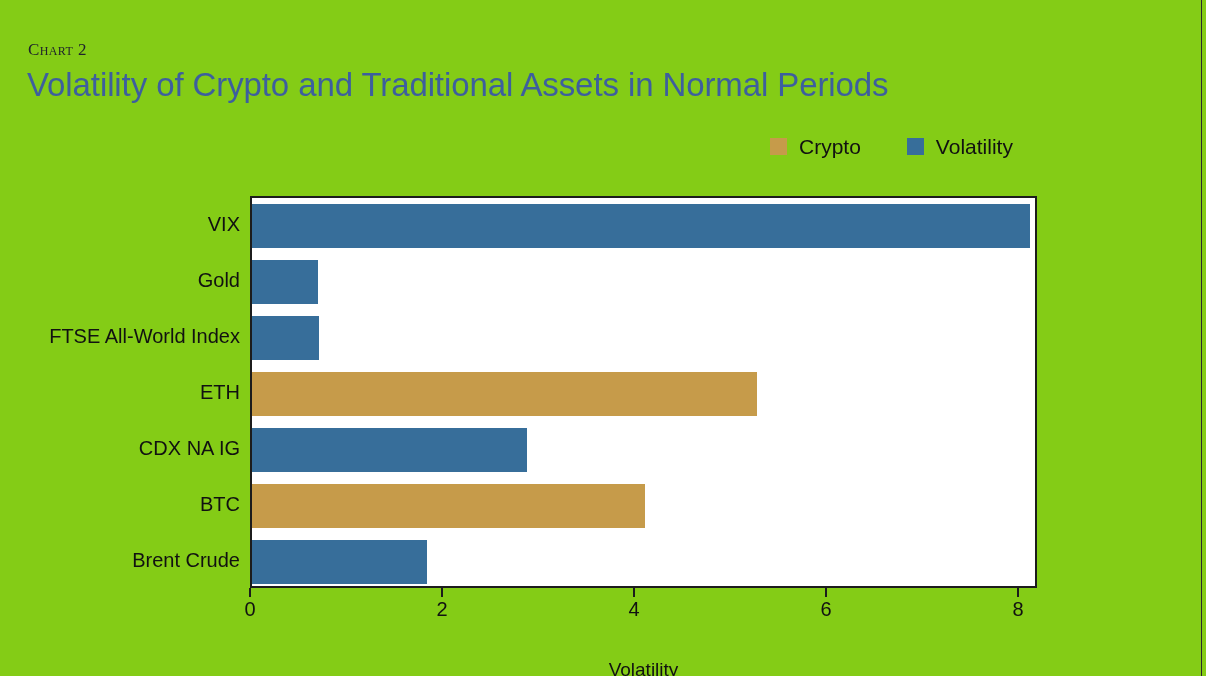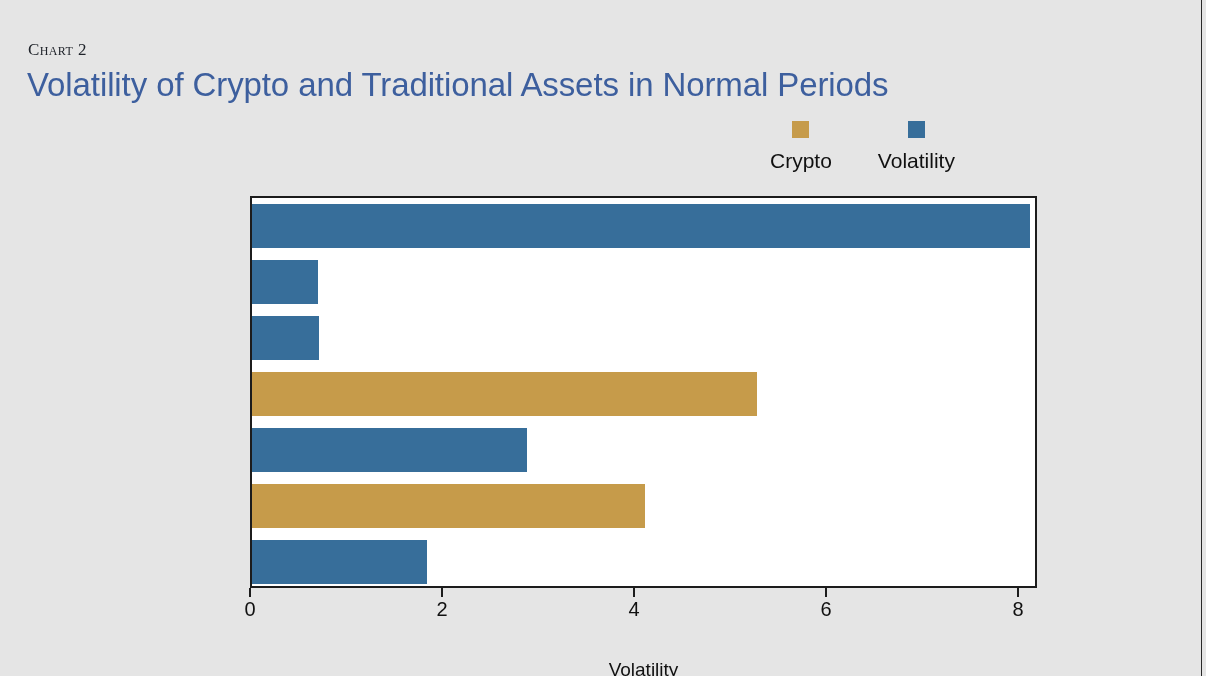--- a/index.html
+++ b/index.html
@@ -13,21 +13,21 @@
     font-family: "Liberation Sans", sans-serif;
     position: relative;
     overflow: hidden;
   }
 
   #page {
     position: absolute;
     left: 0; top: 0;
     width: 1206px;
     height: 676px;
-    background: #e5e5e5;
+    background: #84cc16;
   }
 
   
   #page-edge {
     position: absolute;
     left: 1201px;
     top: 0;
     width: 1px;
     height: 676px;
     background: #2a2a2a;
@@ -63,21 +63,20 @@
     top: 133px;
     display: flex;
     align-items: center;
     gap: 46px;
     height: 26px;
   }
   .legend-item {
     display: flex;
     align-items: center;
     gap: 12px;
-    flex-direction: column;
   }
   .legend-swatch {
     width: 17px;
     height: 17px;
     display: block;
   }
   .legend-label {
     font-size: 21px;
     color: #111111;
     white-space: nowrap;
@@ -208,20 +207,29 @@
         </div>
         <div class="bar-row" style="top: 286.16px; height: 43.68px;">
           <div class="bar" title="BTC: 4.09" style="width: 392.64px; background: rgb(198, 155, 74);"></div>
         </div>
         <div class="bar-row" style="top: 342.16px; height: 43.68px;">
           <div class="bar" title="Brent Crude: 1.82" style="width: 174.72px; background: rgb(55, 110, 154);"></div>
         </div>
       </div>
   </div>
 
+  <div id="y-labels">
+      <div class="y-label" style="top: 18px;">VIX</div>
+      <div class="y-label" style="top: 74px;">Gold</div>
+      <div class="y-label" style="top: 130px;">FTSE All-World Index</div>
+      <div class="y-label" style="top: 186px;">ETH</div>
+      <div class="y-label" style="top: 242px;">CDX NA IG</div>
+      <div class="y-label" style="top: 298px;">BTC</div>
+      <div class="y-label" style="top: 354px;">Brent Crude</div>
+    </div>
 
   <div id="x-ticks">
       <div class="x-tick-mark" style="left: -1px;"></div>
       <div class="x-tick-label" style="left: 0px;">0</div>
       <div class="x-tick-mark" style="left: 191px;"></div>
       <div class="x-tick-label" style="left: 192px;">2</div>
       <div class="x-tick-mark" style="left: 383px;"></div>
       <div class="x-tick-label" style="left: 384px;">4</div>
       <div class="x-tick-mark" style="left: 575px;"></div>
       <div class="x-tick-label" style="left: 576px;">6</div>

